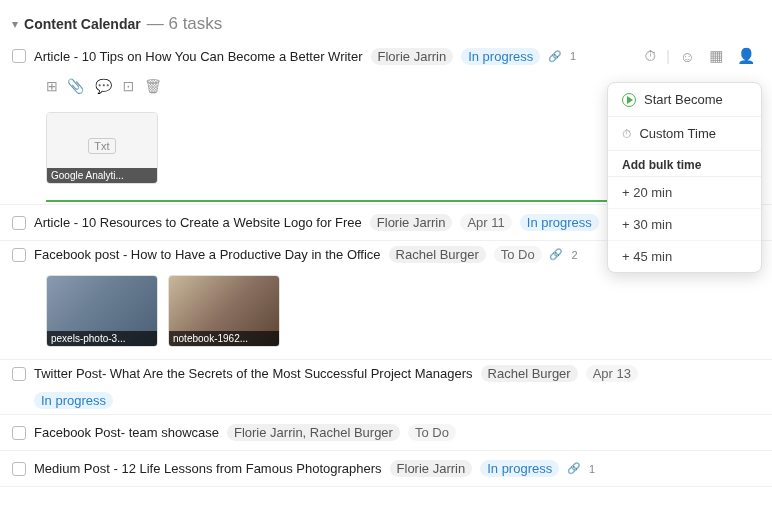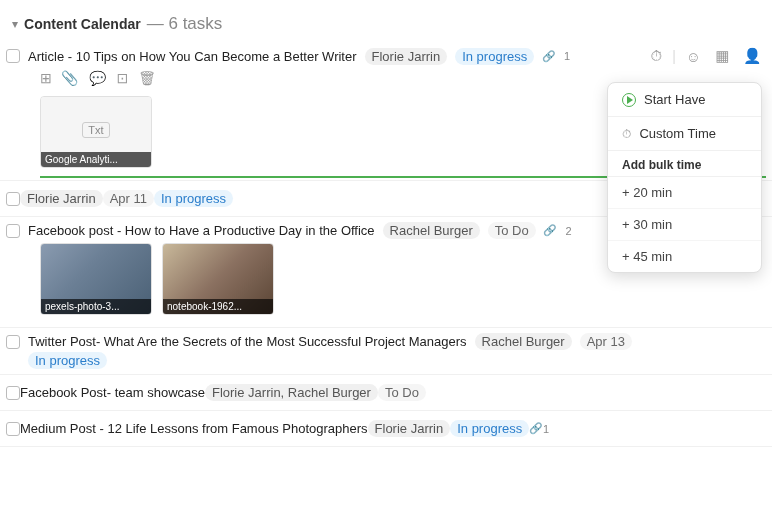--- a/index.html
+++ b/index.html
@@ -32,24 +32,24 @@
     }
 
     .header-count {
       color: #888;
       font-size: 17px;
     }
 
     .task-row {
       display: flex;
       align-items: center;
-      padding: 5px 6px;
+      padding: 5px 12px;
       border-bottom: 1px solid #f0f0f0;
       min-height: 36px;
-      gap: 0;
+      gap: 8px;
     }
 
     .checkbox {
       width: 14px;
       height: 14px;
       border: 1.5px solid #bbb;
       border-radius: 3px;
       flex-shrink: 0;
       cursor: pointer;
     }
@@ -336,20 +336,21 @@
         </div>
         <div class="thumbnail-caption">Google Analyti...</div>
       </div>
     </div>
 
     <div class="divider-line" style="width:calc(100% - 34px);"></div>
   </div>
 
   <div class="task-row">
     <div class="checkbox"></div>
+    <span class="task-name">Article - 10 Resources to Create a Website Logo for Free</span>
     <span class="tag tag-person">Florie Jarrin</span>
     <span class="tag tag-date">Apr 11</span>
     <span class="tag tag-inprogress">In progress</span>
   </div>
 
   <div class="task-row task-row-expanded" style="padding-bottom:4px;">
     <div class="task-row-top">
       <div class="checkbox"></div>
       <span class="task-name">Facebook post - How to Have a Productive Day in the Office</span>
       <span class="tag tag-person">Rachel Burger</span>
@@ -394,21 +395,21 @@
     <span class="clip-icon">🔗</span>
     <span class="count-badge">1</span>
   </div>
 
   <div class="dropdown-panel">
 
     <div class="dropdown-item">
       <div class="icon-circle dropdown-item-green">
         <div class="icon-play"></div>
       </div>
-      <span style="font-size:13px; color:#333; font-weight:500;">Start Have</span>
+      <span style="font-size:13px; color:#333; font-weight:500;">Start Become</span>
     </div>
 
     <div class="dropdown-item">
       <span class="icon-clock dropdown-item-gray">⏱</span>
       <span style="font-size:13px; color:#333;">Custom Time</span>
     </div>
 
     <div class="dropdown-section-label">Add bulk time</div>
 
     <div class="dropdown-bulk-item">+ 20 min</div>

